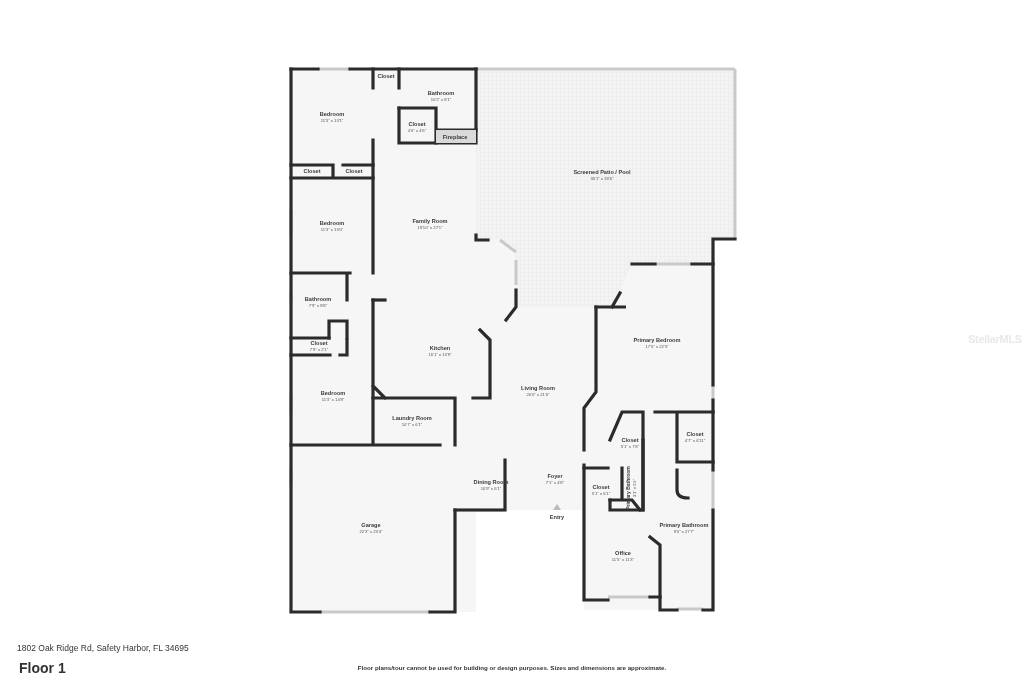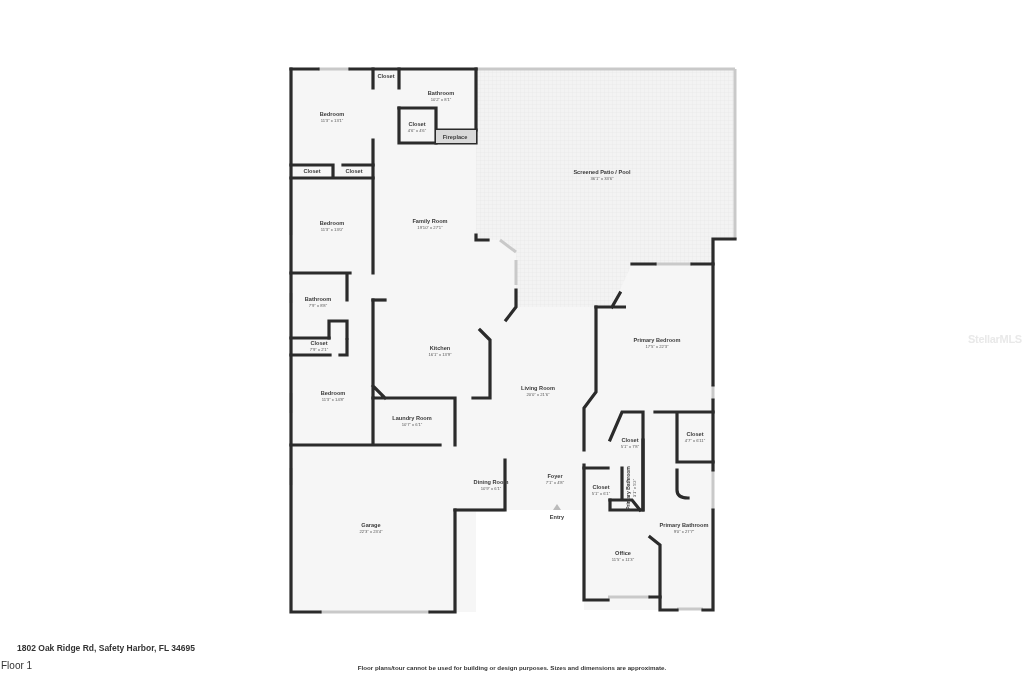--- a/index.html
+++ b/index.html
@@ -4,22 +4,22 @@
 <style>
   html, body { margin:0; padding:0; background:#ffffff; }
   body { width:1024px; height:682px; position:relative; overflow:hidden;
          font-family:"Liberation Sans", "DejaVu Sans", sans-serif; color:#333; }
   #plan { position:absolute; left:0; top:0; width:1024px; height:682px; }
   .wall { stroke:#2b2b2b; stroke-width:3.2; fill:none; stroke-linecap:square; }
   .win { stroke:#c9c9c9; stroke-width:3; fill:none; }
   .floor { fill:#f6f6f6; }
   .rname { font-size:5.6px; font-weight:bold; fill:#3a3a3a; text-anchor:middle; }
   .rdim { font-size:4.2px; fill:#555; text-anchor:middle; }
-  .address { position:absolute; left:17px; top:643px; font-size:8.5px; font-weight:bold; color:#333; }
-  .floor-label { position:absolute; left:1px; top:660px; font-size:10px; font-weight:normal; color:#333; }
+  .address { position:absolute; left:17px; top:643px; font-size:8.5px; font-weight:normal; color:#333; }
+  .floor-label { position:absolute; left:19px; top:660px; font-size:14px; font-weight:bold; color:#333; }
   .disclaimer { position:absolute; left:0; width:1024px; top:664px; text-align:center; font-size:6.2px; font-weight:bold; color:#333; }
   .watermark { position:absolute; left:968px; top:333px; font-size:11px; font-weight:bold; color:#e9e9e9; letter-spacing:-0.3px; }
 </style>
 </head>
 <body>
 
 <svg id="plan" viewBox="0 0 1024 682" xmlns="http://www.w3.org/2000/svg">
   <defs>
     <pattern id="tile" width="4" height="4" patternUnits="userSpaceOnUse">
       <rect width="4" height="4" fill="#f3f3f3"></rect>

